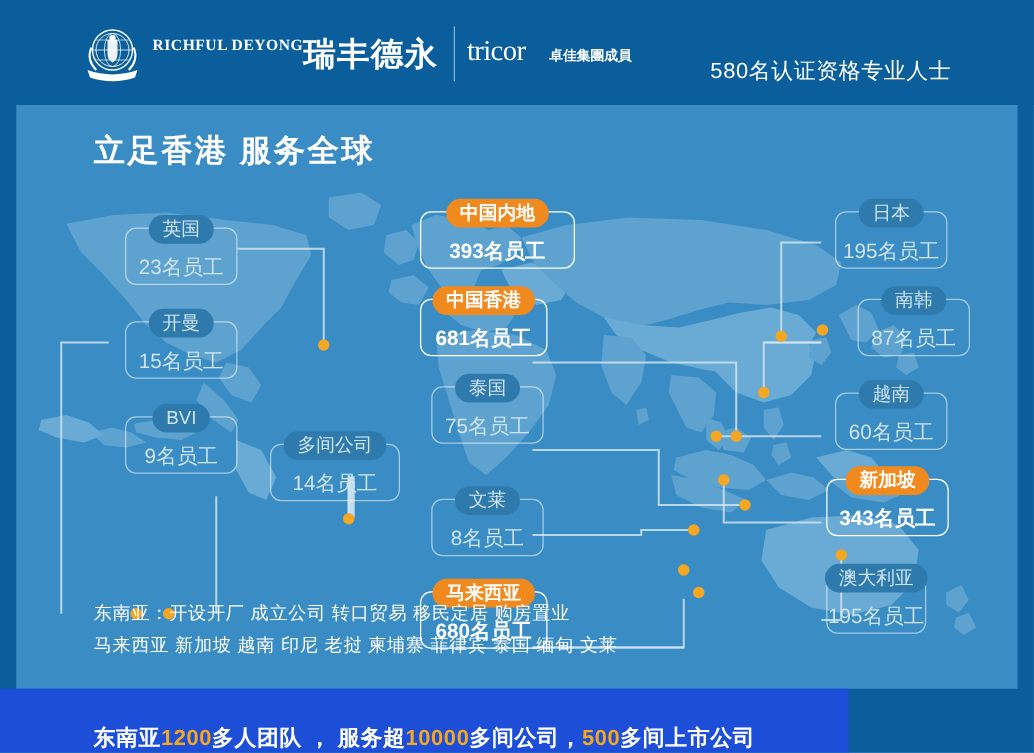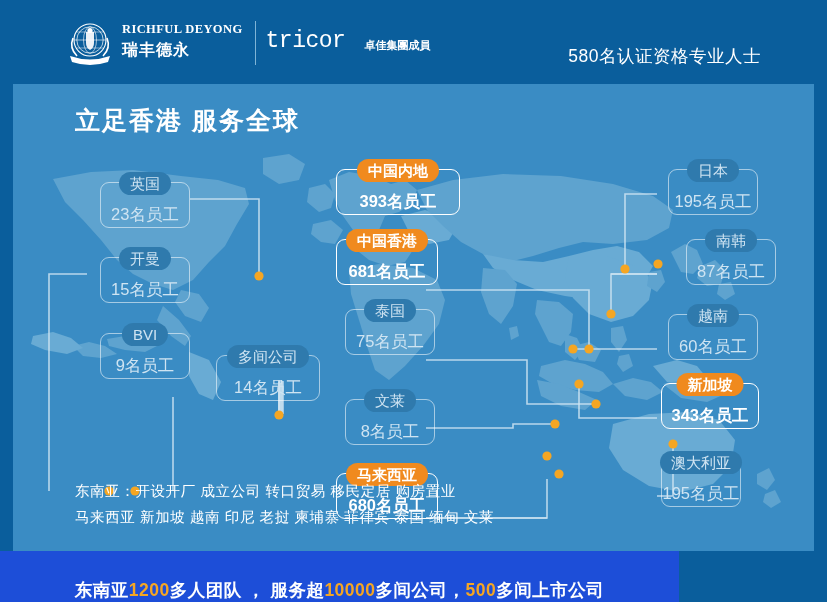--- a/index.html
+++ b/index.html
@@ -12,35 +12,35 @@
   }
   
   #header {
     position: absolute; left:0; top:0; width:827px; height:84px;
     background:#0a5e9c;
   }
   #logo-block {
     position:absolute; left:64px; top:18px; display:flex; align-items:center; height:50px;
   }
   #crest { width:52px; height:50px; position:relative; flex:0 0 auto; }
-  #logo-text { margin-left:6px; display:flex; flex-direction:column; }
+  #logo-text { margin-left:6px; display:flex; }
   #logo-en {
     color:#ffffff; font-size:12.5px; font-weight:bold; letter-spacing:.4px;
     line-height:14px; font-family:"Liberation Serif", serif;
   }
   #logo-cn {
-    color:#ffffff; font-size:16px; font-weight:bold; line-height:28px; letter-spacing:1px;
+    color:#ffffff; font-size:26px; font-weight:bold; line-height:28px; letter-spacing:1px;
   }
   #logo-divider {
     width:1px; height:44px; background:#7fb4d6; margin:0 10px 0 12px;
   }
   #tricor-block { display:flex; align-items:flex-end; padding-bottom:4px; }
   #tricor-name {
     color:#ffffff; font-size:23px; letter-spacing:-.5px; line-height:24px;
-    font-family:Liberation Mono, monospace;
+    font-family:Liberation Serif, serif;
   }
   #tricor-sub { color:#ffffff; font-size:11px; margin-left:19px; line-height:16px; font-weight:bold;}
   #header-tagline {
     position:absolute; right:66px; top:44px;
     color:#ffffff; font-size:17.5px; letter-spacing:.5px;
   }
   
   #panel {
     position:absolute; left:13px; top:84px; width:801px; height:467px;
     background:#3a8cc4;

